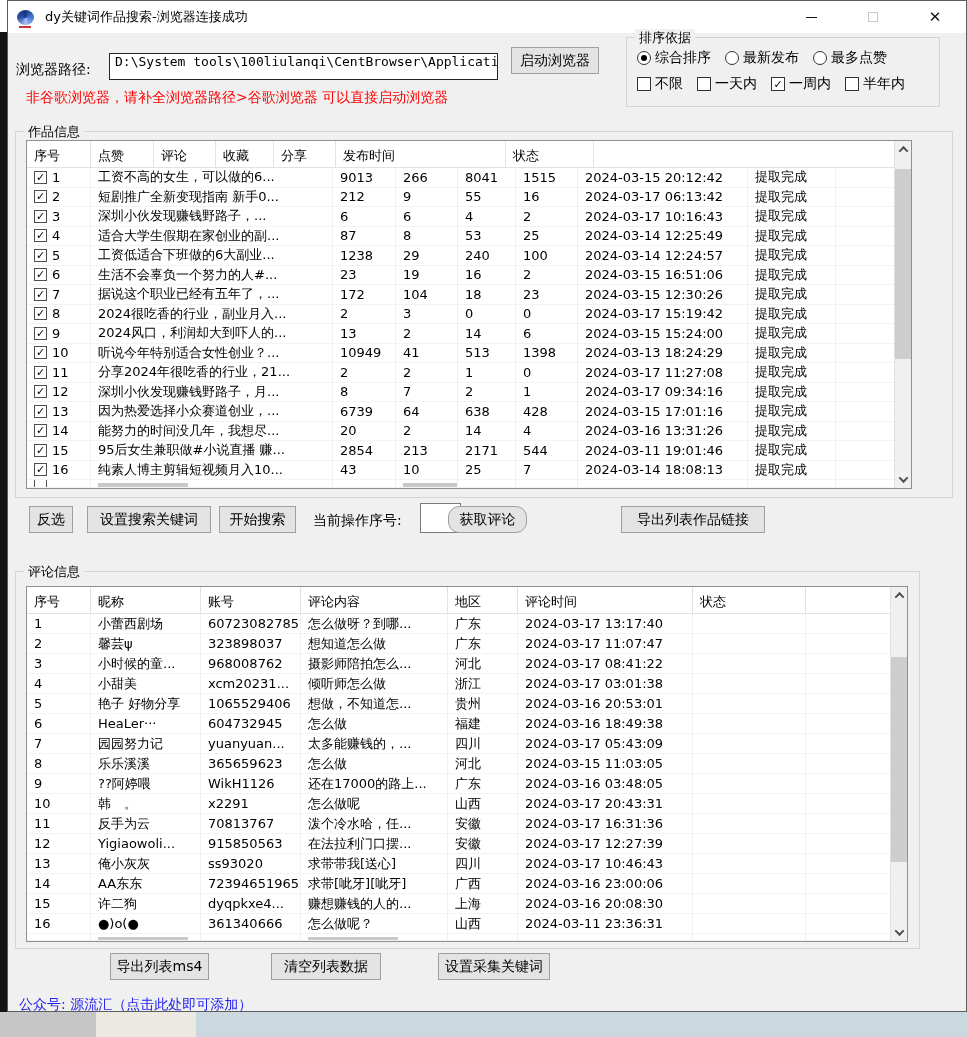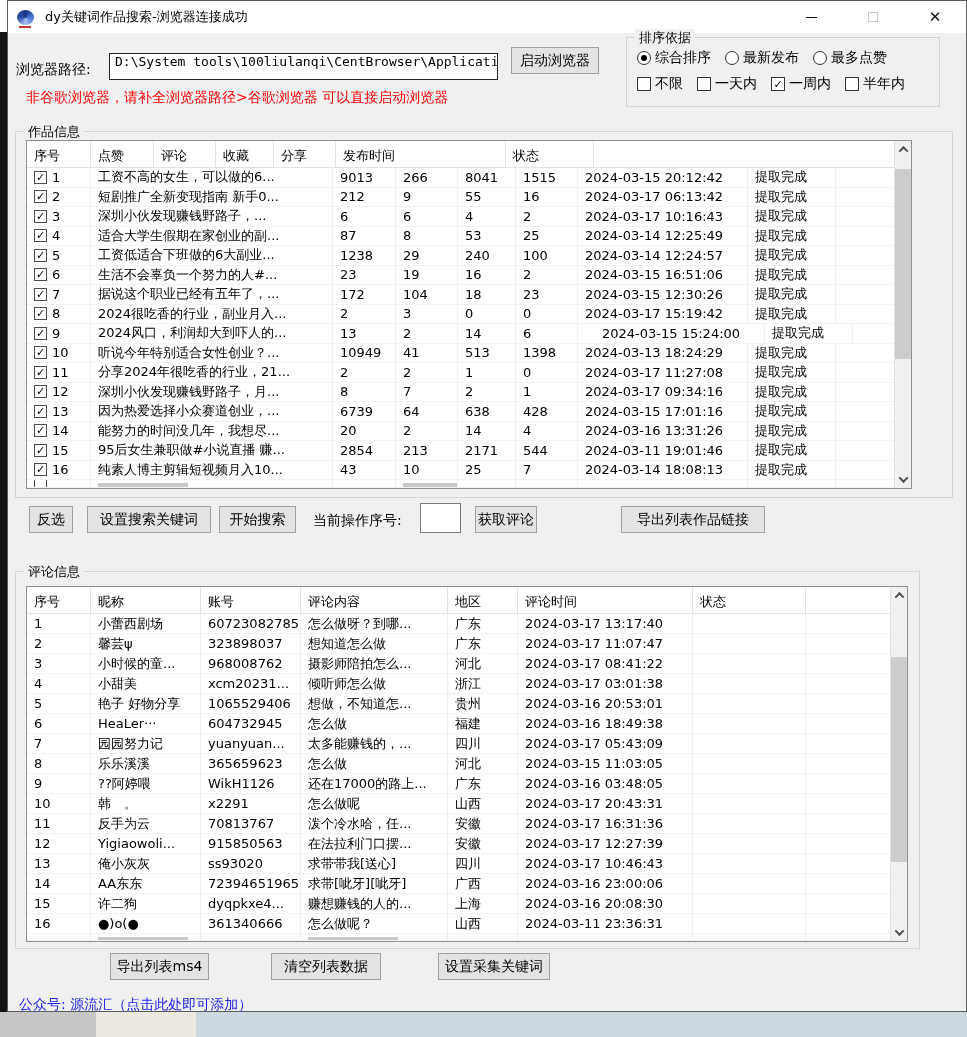--- a/index.html
+++ b/index.html
@@ -84,21 +84,21 @@
   .sb-down .chev { transform:rotate(225deg) translate(1px,1px); }
   .sb-thumb { position:absolute; left:0; width:16px; background:#cdcdcd; }
 
   
   .btn-invert      { left:21px;  top:505px; width:44px;  height:27px; }
   .btn-setkw       { left:79px;  top:505px; width:124px; height:27px; }
   .btn-search      { left:211px; top:505px; width:77px;  height:27px; }
   .lbl-current     { left:305px; top:511px; }
   .input-current   { position:absolute; left:412px; top:502px; width:41px; height:30px;
                      border:1px solid #7a7a7a; background:#fff; font-size:14px; padding:0 4px; }
-  .btn-getcomments { left:467px; top:505px; width:62px;  height:27px; }
+  .btn-getcomments { left:440px; top:505px; width:79px;  height:27px;border-radius:11px; }
   .btn-exportlinks { left:613px; top:505px; width:144px; height:27px; }
 
   .btn-exportms4   { left:102px; top:952px; width:99px;  height:27px; }
   .btn-clear       { left:263px; top:952px; width:110px; height:27px; }
   .btn-setcollect  { left:430px; top:952px; width:112px; height:27px; }
 
   .footer { position:absolute; left:11px; top:995px; color:#2222f0; font-size:14px; cursor:pointer; }
 </style>
 </head>
 <body>
@@ -297,21 +297,21 @@
           <div class="tr" style="height: 19.5px;">
             <div class="td" style="width: 64px;">
               <span class="cb">✓</span>
               <span>9</span>
             </div>
             <div class="td" style="width: 242px;">2024风口，利润却大到吓人的...</div>
             <div class="td" style="width: 63px;">13</div>
             <div class="td" style="width: 62px;">2</div>
             <div class="td" style="width: 58px;">14</div>
             <div class="td" style="width: 62px;">6</div>
-            <div class="td" style="width: 170px; margin-left: 17px;">2024-03-15 15:24:00</div>
+            <div class="td" style="width: 170px;">2024-03-15 15:24:00</div>
             <div class="td" style="width: 88px;">提取完成</div>
             <div class="td" style="width: 60px; border-right: none;"></div>
           </div>
           <div class="tr" style="height: 19.5px;">
             <div class="td" style="width: 64px;">
               <span class="cb">✓</span>
               <span>10</span>
             </div>
             <div class="td" style="width: 242px;">听说今年特别适合女性创业？...</div>
             <div class="td" style="width: 63px;">10949</div>

